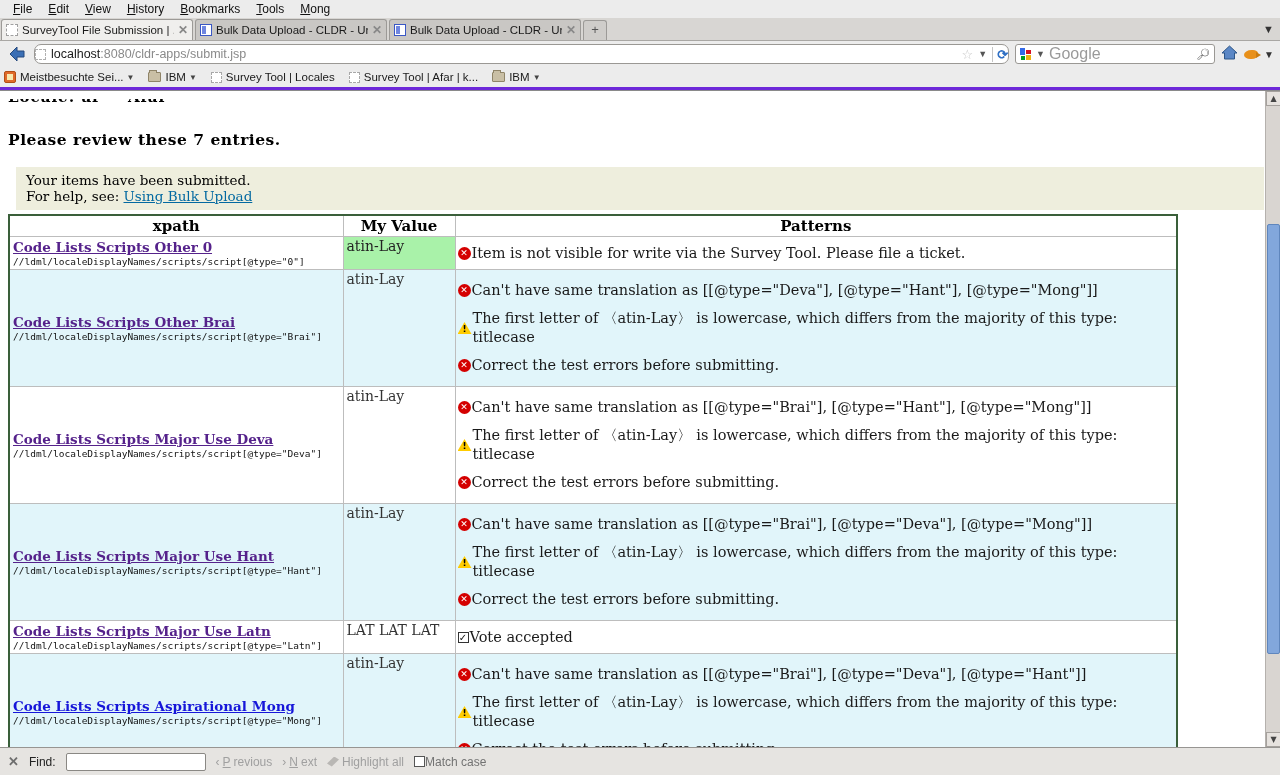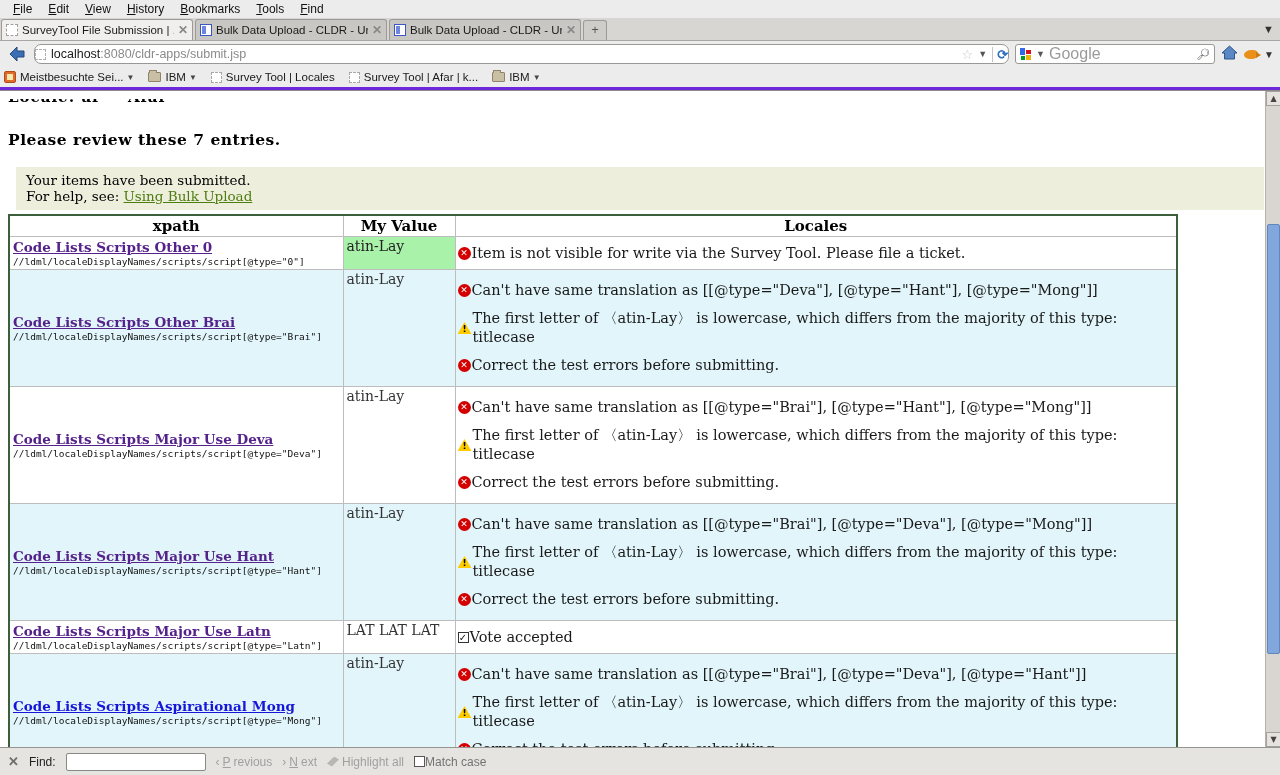--- a/index.html
+++ b/index.html
@@ -55,21 +55,21 @@
   .bm-ic-folder::before { content:""; position:absolute; left:0; top:-3px; width:6px; height:2px; background:#c9bfa5; border:1px solid #8f8468; border-bottom:none; }
   .bm-ic-page { width:11px; height:11px; border:1px dashed #a8a8a8; background:#fff; }
 
   
   .content { flex:1; background:#fff; border-top:1px solid #8a8a8a; position:relative; overflow:hidden; font-family:"DejaVu Serif", serif; color:#000; }
   .content-inner { padding:8px 0 0 8px; }
   .clipped-heading { height:9px; overflow:hidden; position:relative; }
   .clipped-heading span { position:absolute; top:-11px; left:0; font-weight:bold; font-size:15px; letter-spacing:1px; }
   .page-heading { font-size:15.5px; font-weight:bold; margin:22px 0 18px 0; letter-spacing:0.5px; }
   .notice-box { background:#eeeedd; margin:0 16px 4px 8px; padding:5px 8px 6px 10px; font-size:13.5px; line-height:16px; }
-  .notice-box a { color:#4d7c0f; }
+  .notice-box a { color:#0369a1; }
 
   table.review { border-collapse:collapse; border:2px solid #3a5f3a; width:1170px; table-layout:fixed; background:#fff; }
   table.review th, table.review td { border:1px solid #bdbdbd; }
   th.col-xpath { width:334px; } th.col-value { width:112px; } th.col-comment { width:auto; }
   table.review th { font-size:15px; font-weight:bold; text-align:center; padding:1px 0; background:#fff; }
   tr.shade td { background:#e1f5fa; }
   td.xpath-cell { vertical-align:middle; padding:2px 3px; }
   .xpath-link { font-weight:bold; font-size:13.5px; color:#55228b; text-decoration:underline; }
   .xpath-link.unvisited { color:#1616d9; }
   .xpath-code { font-family:"DejaVu Sans Mono", monospace; font-size:9.5px; color:#111; margin-top:1px; }
@@ -106,21 +106,21 @@
 </head>
 <body>
 
 <div class="menubar">
   <span class="menu-item">File</span>
   <span class="menu-item">Edit</span>
   <span class="menu-item">View</span>
   <span class="menu-item">History</span>
   <span class="menu-item">Bookmarks</span>
   <span class="menu-item">Tools</span>
-  <span class="menu-item">Find</span>
+  <span class="menu-item">Mong</span>
 </div>
 
 <div class="tabbar">
   <div class="tab active">
     <span class="tab-favicon fav-dashed"></span>
     <span class="tab-label">SurveyTool File Submission | ...</span>
     <span class="tab-close">✕</span>
   </div>
   <div class="tab">
     <span class="tab-favicon fav-cldr"></span>
@@ -204,21 +204,21 @@
     <div class="notice-box">
       <div>Your items have been submitted.</div>
       <div><span>For help, see: </span><a href="#">Using Bulk Upload</a></div>
     </div>
 
     <table class="review">
       <thead>
         <tr>
           <th class="col-xpath">xpath</th>
           <th class="col-value">My Value</th>
-          <th class="col-comment">Locales</th>
+          <th class="col-comment">Patterns</th>
         </tr>
       </thead>
       <tbody id="rows">
   <tr>
     <td class="xpath-cell">
       <a href="#" class="xpath-link">Code Lists Scripts Other 0</a>
       <div class="xpath-code">//ldml/localeDisplayNames/scripts/script[@type="0"]</div>
     </td>
     <td class="value-cell accepted">atin-Lay</td>
     <td class="comment-cell">

